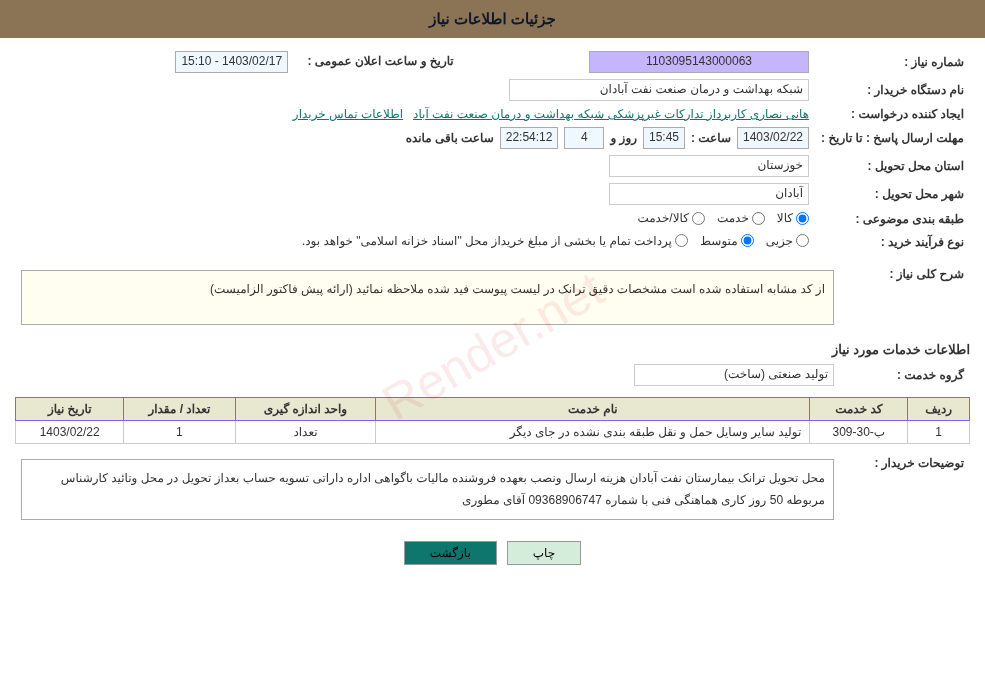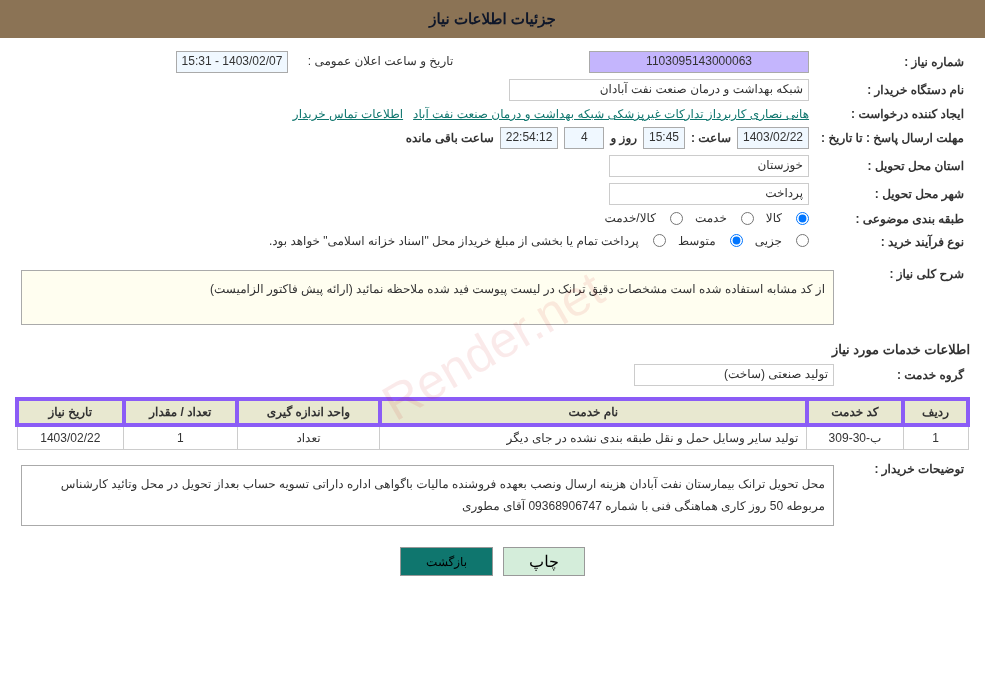--- a/index.html
+++ b/index.html
@@ -84,39 +84,39 @@
       font-size: 13px;
     }
     .radio-group {
       display: inline-flex;
       gap: 12px;
       align-items: center;
     }
     .radio-item {
       display: flex;
       align-items: center;
-      gap: 14px;
+      gap: 3px;
     }
     .description-box {
       border: 1px solid #aaa;
       background: #fffef0;
       padding: 8px;
       margin: 6px 0;
       min-height: 55px;
       line-height: 1.7;
       text-align: right;
     }
     .services-table {
       width: 100%;
       border-collapse: collapse;
       margin: 6px 0;
     }
     .services-table th {
       background: #e8e8d0;
-      border: 4px solid #8b5cf6;
+      border: 1px solid #8b5cf6;
       padding: 4px 8px;
       text-align: center;
       font-weight: bold;
     }
     .services-table td {
       border: 1px solid #ccc;
       padding: 4px 8px;
       text-align: center;
     }
     .services-table tr:nth-child(even) td {
@@ -136,21 +136,21 @@
       margin: 12px 0 8px 0;
       display: flex;
       justify-content: center;
       gap: 10px;
     }
     .btn-print {
       background: #d4edda;
       border: 1px solid #999;
       padding: 4px 25px;
       cursor: pointer;
-      font-size: 16px;
+      font-size: 12px;
       font-family: Tahoma, Arial, sans-serif;
     }
     .btn-back {
       background: #0f766e;
       border: 1px solid #999;
       padding: 4px 25px;
       cursor: pointer;
       font-size: 12px;
       font-family: Tahoma, Arial, sans-serif;
     }
@@ -188,22 +188,22 @@
   <div class="content-area">
 
     <table class="form-table">
       <tbody>
           <tr>
         <td class="label-cell">شماره نیاز :</td>
         <td>
           <span class="input-number-id">1103095143000063</span>
         </td>
         <td>
-          <span class="label-cell" style="font-weight:normal;margin-left:16px;">تاریخ و ساعت اعلان عمومی :</span>
-          <span class="date-box">1403/02/07 - 15:31</span>
+          <span class="label-cell" style="font-weight:bold;margin-left:16px;">تاریخ و ساعت اعلان عمومی :</span>
+          <span class="date-box">1403/02/17 - 15:10</span>
         </td>
       </tr>
       <tr>
         <td class="label-cell">نام دستگاه خریدار :</td>
         <td colspan="2">
           <span class="input-box input-wide">شبکه بهداشت و درمان صنعت نفت آبادان</span>
         </td>
       </tr>
       <tr>
         <td class="label-cell">ایجاد کننده درخواست :</td>
@@ -229,21 +229,21 @@
       </tr>
       <tr>
         <td class="label-cell">استان محل تحویل :</td>
         <td colspan="2">
           <span class="input-box input-medium">خوزستان</span>
         </td>
       </tr>
       <tr>
         <td class="label-cell">شهر محل تحویل :</td>
         <td colspan="2">
-          <span class="input-box input-medium">پرداخت</span>
+          <span class="input-box input-medium">آبادان</span>
         </td>
       </tr>
       <tr>
         <td class="label-cell">طبقه بندی موضوعی :</td>
         <td colspan="2">
           <div class="radio-group">
             <div class="radio-item">
               <input type="radio" name="category" checked="" style="">
               <span>کالا</span>
             </div>

